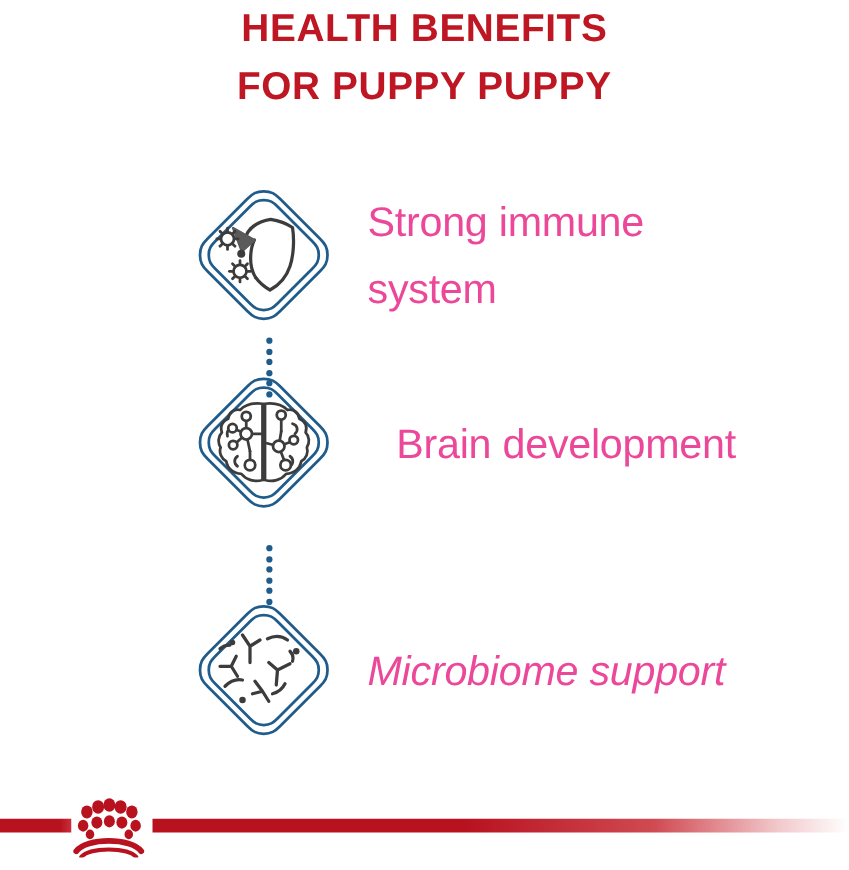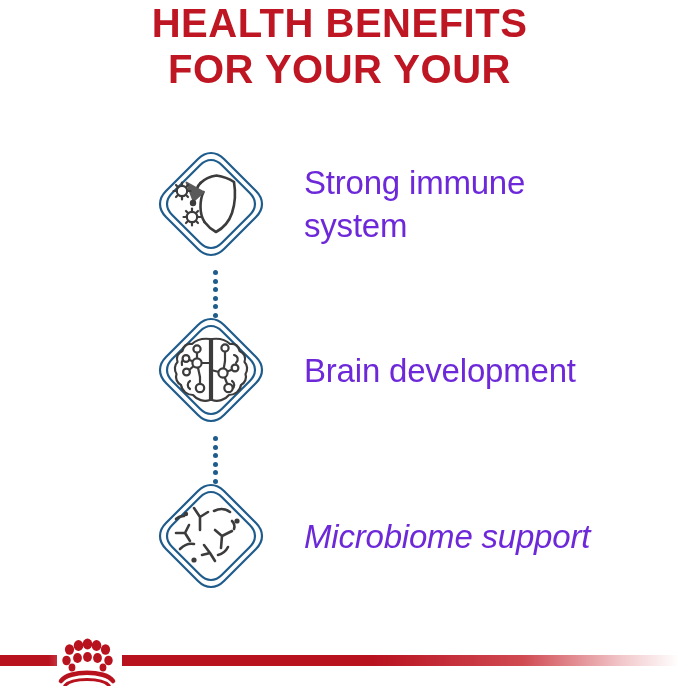--- a/index.html
+++ b/index.html
@@ -21,21 +21,21 @@
     position: absolute;
     top: 0px;
     left: 0;
     width: 679px;
     text-align: center;
   }
   .title-line {
     color: #BE1622;
     font-family: "Liberation Sans", sans-serif;
     font-weight: bold;
-    font-size: 40px;
+    font-size: 31px;
     letter-spacing: 0.5px;
     line-height: 46px;
     white-space: nowrap;
   }
 
   
   .benefits {
     position: absolute;
     top: 140px;
     left: 0;
@@ -44,45 +44,45 @@
   }
   .benefit-row {
     position: absolute;
     left: 0;
     width: 679px;
     height: 120px;
     display: flex;
     align-items: center;
   }
   .benefit-row.r0 { top: 4px; }
-  .benefit-row.r1 { top: 170px; }
+  .benefit-row.r1 { top: 154px; gap: 23px; }
   .benefit-row.r2 { top: 336px; font-style: italic; }
 
   .icon-slot {
     position: relative;
     width: 130px;
     height: 120px;
     margin-left: 150px;
     flex: 0 0 auto;
   }
   .icon-diamond {
     position: absolute;
     left: 6px;
     top: 5px;
     width: 110px;
     height: 110px;
   }
   .icon-diamond svg { display: block; }
 
   .benefit-label {
-    margin-left: 24px;
-    color: #6d28d9;
+    margin-left: 14px;
+    color: #ec4899;
     font-family: "Liberation Sans", sans-serif;
     font-size: 33px;
-    line-height: 43px;
+    line-height: 53px;
     font-weight: 400;
     letter-spacing: -0.2px;
     white-space: pre-line;
   }
 
   
   .connector {
     position: absolute;
     left: 211px;
     width: 8px;
@@ -131,21 +131,21 @@
     width: 80px;
     height: 50px;
   }
   .crown svg { display: block; }
 </style>
 </head>
 <body>
 
 <div class="title-block">
   <div class="title-line">HEALTH BENEFITS</div>
-  <div class="title-line">FOR YOUR YOUR</div>
+  <div class="title-line">FOR PUPPY PUPPY</div>
 </div>
 
 <div class="benefits">
 
   <div class="benefit-row r0">
     <div class="icon-slot">
       <div class="icon-diamond">
         <svg width="110" height="110" viewBox="0 0 110 110" xmlns="http://www.w3.org/2000/svg">
           <g fill="none" stroke="#1F5C8B" stroke-width="2.2">
             <path d="M55 4 C61 4 64 6 68 10 L100 42 C104 46 106 49 106 55 C106 61 104 64 100 68

